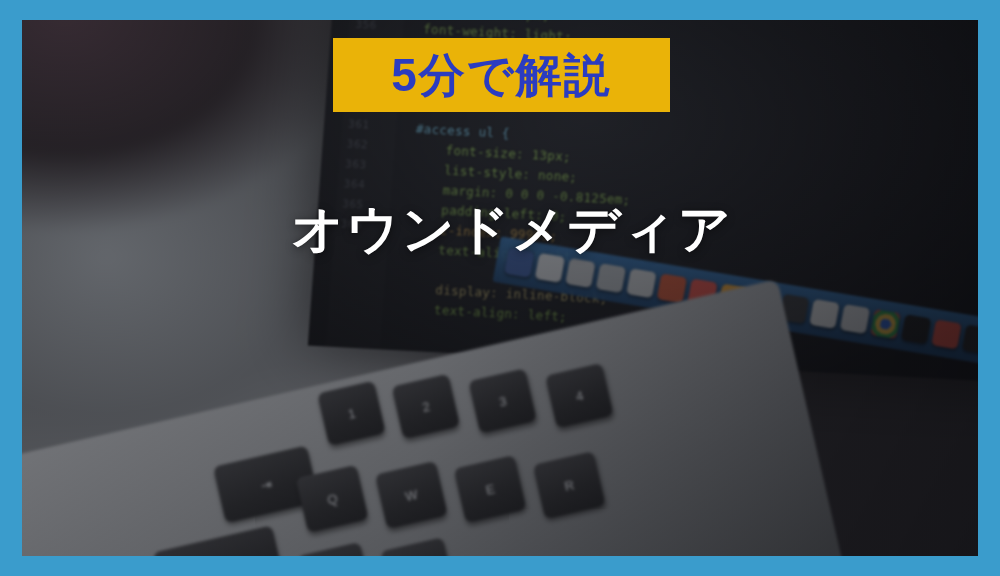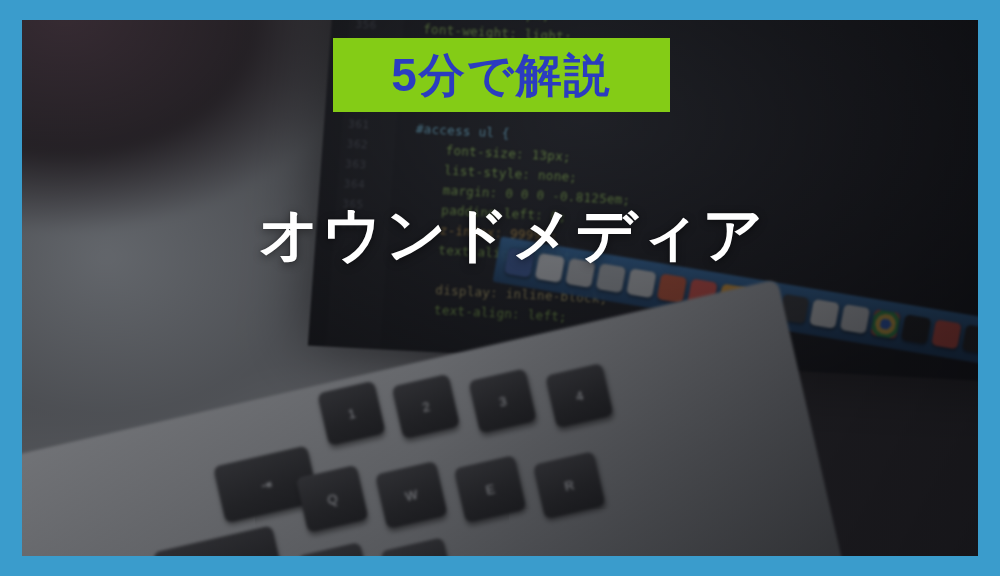--- a/index.html
+++ b/index.html
@@ -160,21 +160,21 @@
       linear-gradient(100deg, rgba(30,30,34,.46) 0%, rgba(26,26,30,.40) 45%, rgba(14,14,18,.52) 100%);
   }
 
   
   .badge {
     position: absolute;
     left: 311px;
     top: 18px;
     width: 337px;
     height: 74px;
-    background: #84cc16;
+    background: #eab308;
     display: flex;
     align-items: center;
     justify-content: center;
   }
   .badge-text {
     color: #2b3cc0;
     font-size: 46px;
     font-weight: bold;
     letter-spacing: 2px;
     line-height: 1;
@@ -187,21 +187,21 @@
     left: 0;
     right: 0;
     top: 178px;
     text-align: center;
     color: #ffffff;
     font-weight: bold;
     line-height: 1.22;
     text-shadow: 0 2px 10px rgba(0,0,0,.45), 0 0 2px rgba(0,0,0,.35);
   }
   .hl-line {
-    font-size: 60px;
+    font-size: 52px;
     letter-spacing: 2px;
     white-space: nowrap;
     padding-left: 24px;
   }
   .hl-line + .hl-line { margin-top: 8px; }
 </style>
 </head>
 <body>
 
 <div id="stage">

